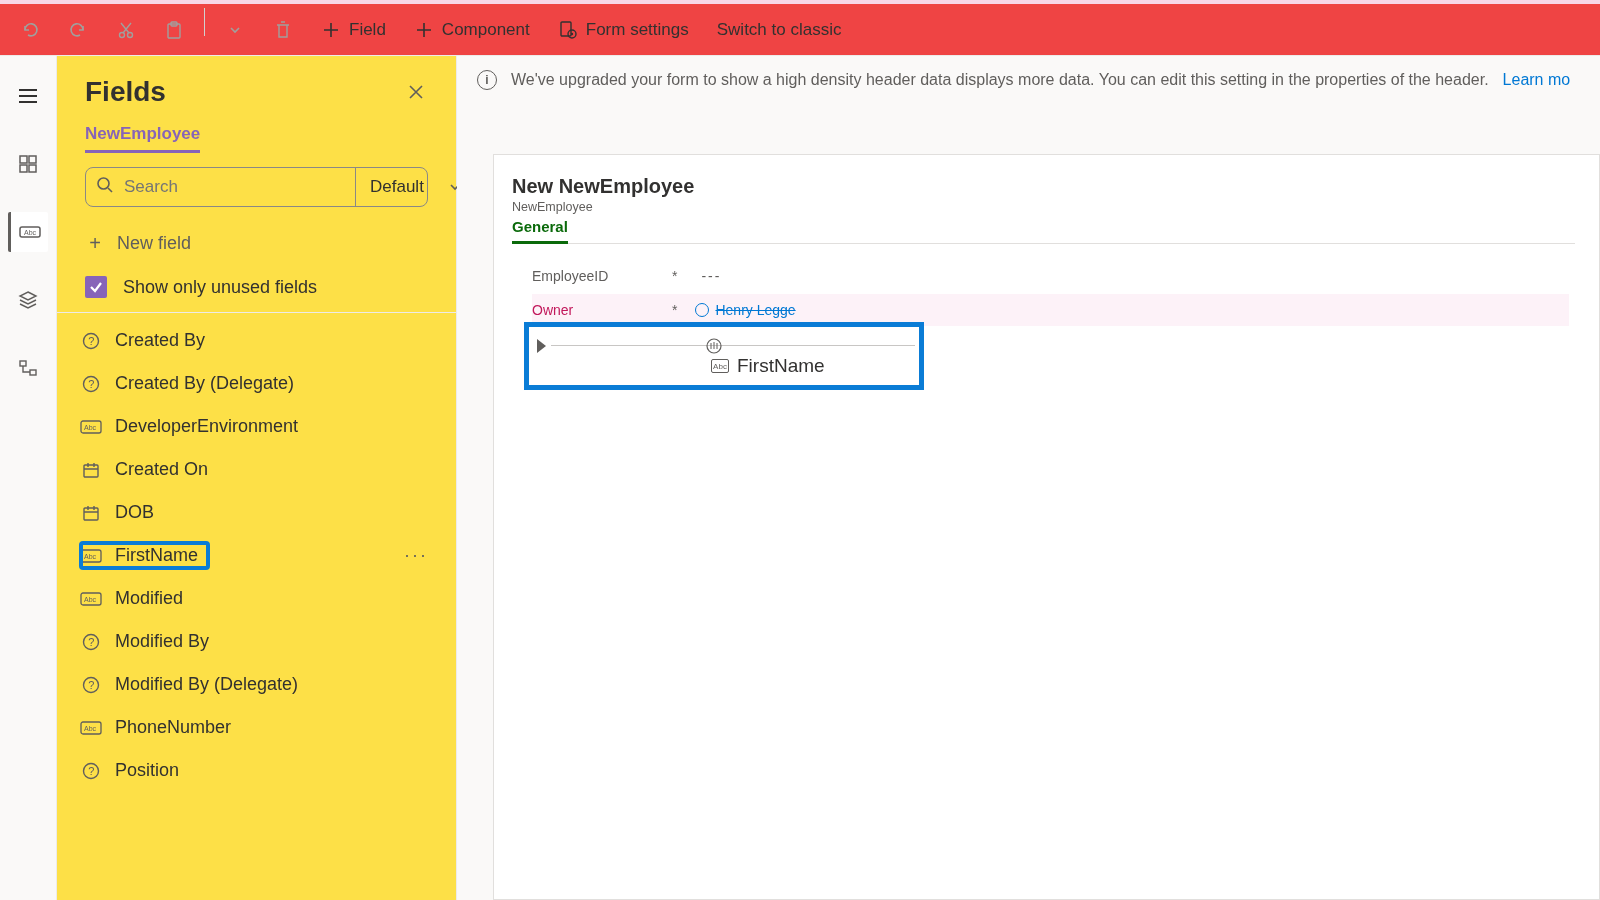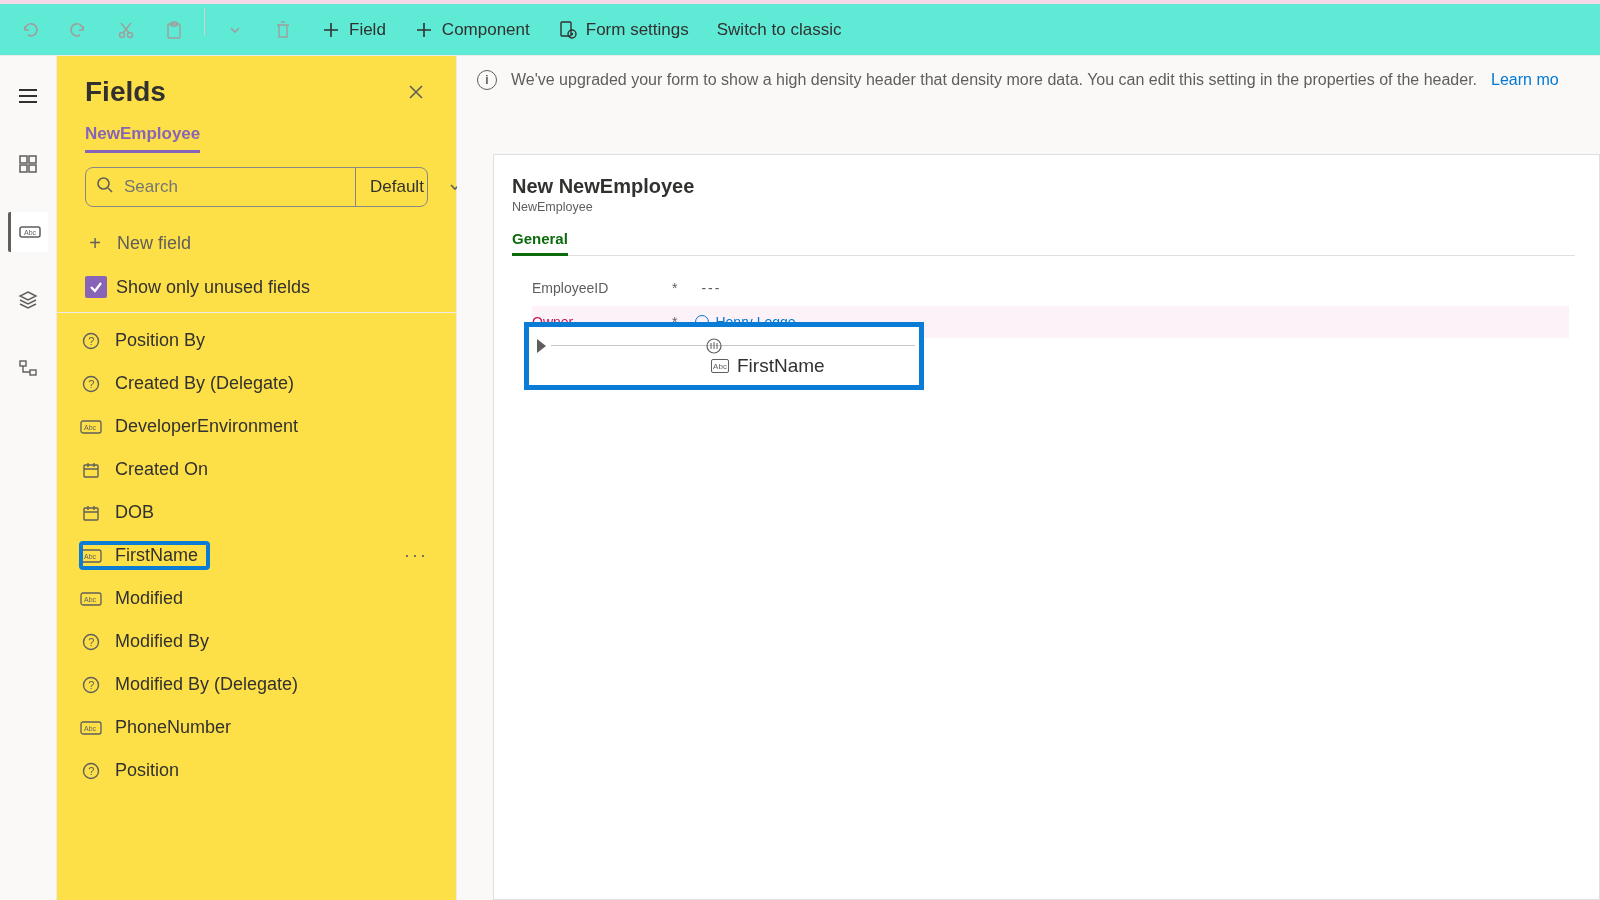--- a/index.html
+++ b/index.html
@@ -2,21 +2,21 @@
 <html><head>
 <meta charset="utf-8">
 <style>
   * { box-sizing: border-box; margin: 0; padding: 0; }
   body { font-family: "Segoe UI", Arial, sans-serif; background: #faf9f8; color: #323130; width: 1600px; height: 900px; overflow: hidden; }
   
   
   .title-bar { height: 4px; background: #f8d7e8; }
   
   
-  .command-bar { display: flex; height: 52px; background: #5eead4; border-bottom: 1px solid #edebe9; padding: 4px 8px; gap: 4px; }
+  .command-bar { display: flex; height: 52px; background: #ef4444; border-bottom: 1px solid #edebe9; padding: 4px 8px; gap: 4px; }
   .cmd-btn { display: flex; align-items: center; gap: 8px; padding: 6px 12px; color: #323130; font-size: 17px; cursor: pointer; border-radius: 2px; }
   .cmd-btn.disabled { color: #a19f9d; cursor: default; }
   .cmd-icon { display: inline-flex; width: 20px; height: 20px; align-items: center; justify-content: center; }
   .cmd-sep { width: 1px; height: 28px; background: #d2d0ce; margin: 0 4px; }
   
   
   .main { display: flex; height: calc(900px - 56px); }
   
   
   .left-rail { width: 57px; background: #faf9f8; border-right: 1px solid #edebe9; padding-top: 20px; display: flex; flex-direction: column; gap: 28px; align-items: center; }
@@ -32,21 +32,21 @@
   .entity-tab { margin: 6px 28px 14px; display: inline-block; font-size: 17px; font-weight: 600; color: #8764b8; border-bottom: 3px solid #8764b8; padding-bottom: 6px; }
   
   .search-row { display: flex; margin: 0 28px 16px; border: 1px solid #8a8886; border-radius: 8px; }
   .search-box { flex: 1; display:flex; align-items:center; padding: 8px 10px; gap:10px; }
   .search-box input { border:none; outline:none; font-size:17px; flex:1; background:transparent; color:#605e5c; }
   .filter-dd { border-left: 1px solid #8a8886; padding: 8px 14px; display:flex; align-items:center; gap:16px; font-size:17px; color:#323130; cursor:pointer; min-width:120px; }
   
   .new-field { display:flex; align-items:center; gap:12px; padding: 10px 28px; color:#605e5c; font-size:18px; cursor:pointer; }
   .plus-sq { width:20px; height:20px; display:inline-flex; align-items:center; justify-content:center; font-size:20px; color:#605e5c; }
   
-  .unused-row { display:flex; align-items:center; gap:9px; padding: 12px 28px 14px; font-size:18px; }
+  .unused-row { display:flex; align-items:center; gap:16px; padding: 12px 28px 14px; font-size:18px; }
   .chk { width:22px; height:22px; background:#8764b8; display:flex; align-items:center; justify-content:center; color:#fff; border-radius:2px; }
   
   .panel-divider { height:1px; background:#edebe9; margin: 0; }
   
   .field-list { flex:1; overflow-y:auto; padding: 6px 0; }
   .field-item { display:flex; align-items:center; gap:14px; padding: 9px 28px; font-size:18px; color:#323130; cursor:grab; position:relative; }
   .field-item .more { margin-left:auto; color:#605e5c; letter-spacing:2px; }
   .field-icon { width:20px; height:20px; display:inline-flex; align-items:center; justify-content:center; color:#605e5c; flex-shrink:0; }
   .field-icon svg { display:block; }
   
@@ -55,21 +55,21 @@
   
   
   .canvas-area { flex:1; display:flex; flex-direction:column; background:#faf9f8; position:relative; }
   .info-bar { display:flex; align-items:center; gap:14px; padding: 14px 20px; font-size:16px; color:#605e5c; }
   .info-icon { width:20px; height:20px; border:1.5px solid #605e5c; border-radius:50%; display:flex; align-items:center; justify-content:center; font-size:12px; font-weight:600; }
   .learn-link { color:#0078d4; white-space:nowrap; }
   
   .form-canvas { margin: 50px 0 0 36px; background:#fff; border:1px solid #e1dfdd; flex:1; padding: 20px 24px 0 18px; position:relative; overflow:hidden; }
   .form-title { font-size:20px; font-weight:700; color:#323130; }
   .form-sub { font-size:12.5px; color:#605e5c; margin-top:2px; }
-  .form-tab { display:inline-block; margin-top:16px; font-size:15px; font-weight:600; color:#0b6a0b; border-bottom:3px solid #0b6a0b; padding-bottom:6px; }
+  .form-tab { display:inline-block; margin-top:4px; font-size:15px; font-weight:600; color:#0b6a0b; border-bottom:3px solid #0b6a0b; padding-bottom:6px; }
   .form-sep { height:1px; background:#e1dfdd; margin-top:-1px; }
   
   .form-body { padding: 14px 6px 0 20px; }
   .form-row { display:flex; align-items:center; font-size:14px; color:#605e5c; padding:10px 0; position:relative; }
   .form-row .lbl { width:140px; }
   .form-row .req { color:#605e5c; margin-right:18px; }
   .form-row .val { color:#605e5c; }
   .row-menu { letter-spacing:2px; color:#605e5c; margin-left:6px; }
   
   .owner-row { background:#fdf2f8; padding:8px 0 8px 0; }
@@ -253,21 +253,21 @@
     <div class="panel-divider"></div>
     <div class="field-list" id="field-list">
         <div class="field-item">
           <span class="fi-wrap">
             <span class="field-icon">
               <svg width="18" height="18" viewBox="0 0 18 18">
                 <circle cx="9" cy="9" r="7.5" fill="none" stroke="#605e5c" stroke-width="1.4"></circle>
                 <text x="6.2" y="13" font-size="11" fill="#605e5c">?</text>
               </svg>
             </span>
-            <span>Position By</span>
+            <span>Created By</span>
           </span>
         </div>
         <div class="field-item">
           <span class="fi-wrap">
             <span class="field-icon">
               <svg width="18" height="18" viewBox="0 0 18 18">
                 <circle cx="9" cy="9" r="7.5" fill="none" stroke="#605e5c" stroke-width="1.4"></circle>
                 <text x="6.2" y="13" font-size="11" fill="#605e5c">?</text>
               </svg>
             </span>
@@ -373,21 +373,21 @@
             </span>
             <span>Position</span>
           </span>
         </div>
       </div>
   </div>
 
   <div class="canvas-area">
     <div class="info-bar">
       <span class="info-icon">i</span>
-      <span>We've upgraded your form to show a high density header that density more data. You can edit this setting in the properties of the header.</span>
+      <span>We've upgraded your form to show a high density header data displays more data. You can edit this setting in the properties of the header.</span>
       <span class="learn-link">Learn mo</span>
     </div>
     <div class="form-canvas">
       <div class="form-title">New NewEmployee</div>
       <div class="form-sub">NewEmployee</div>
       <span class="form-tab">General</span>
       <div class="form-sep"></div>
       <div class="form-body">
         <div class="form-row">
           <span class="lbl">EmployeeID</span>

